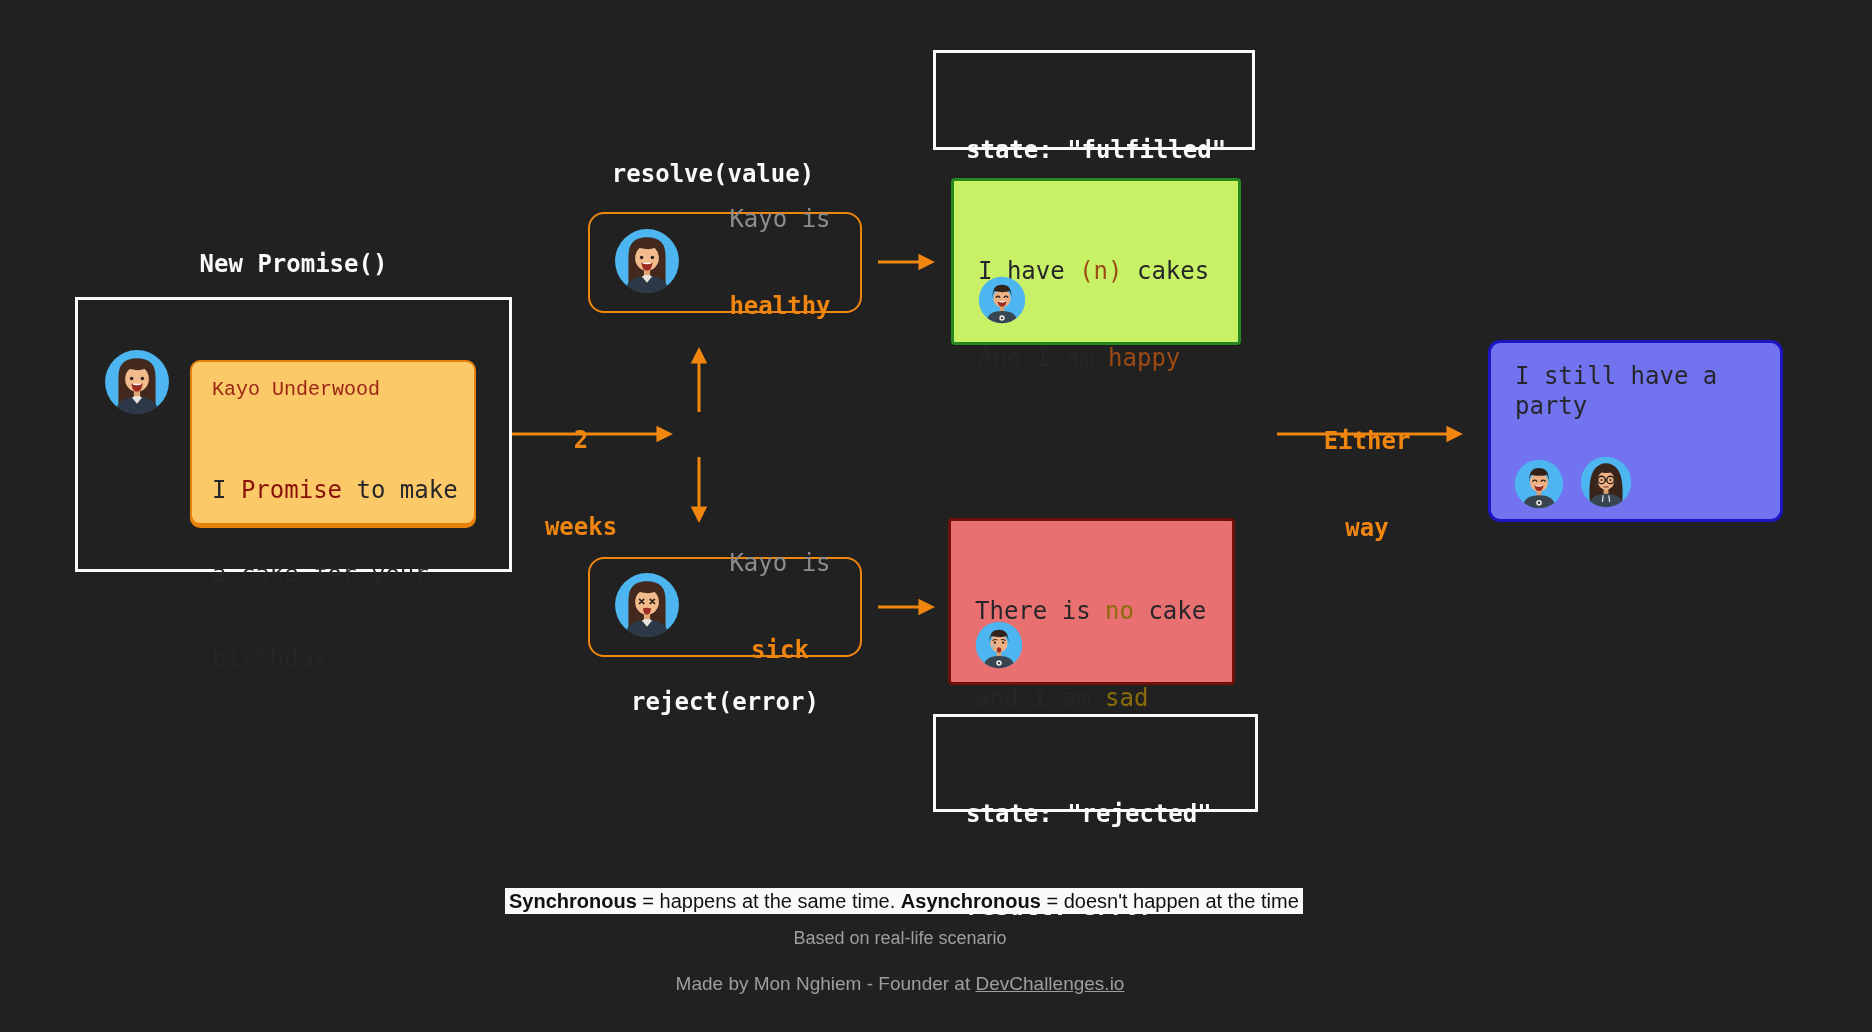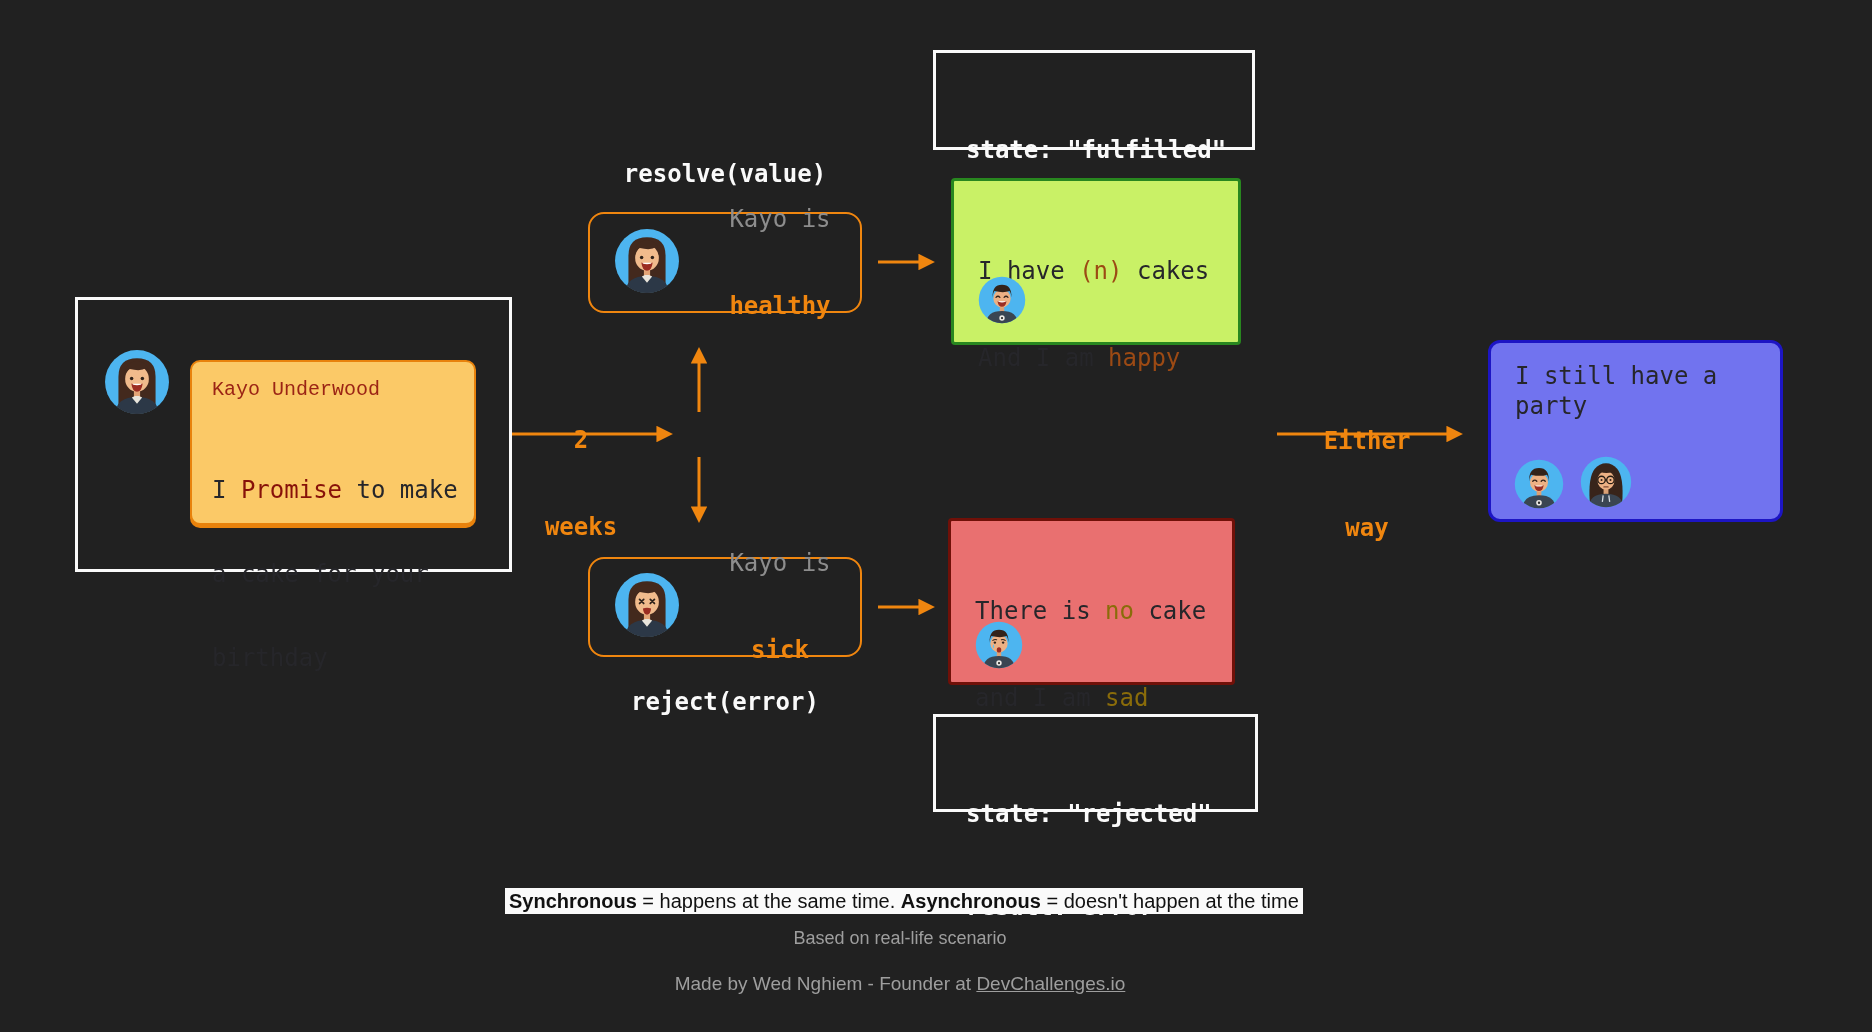--- a/index.html
+++ b/index.html
@@ -166,40 +166,41 @@
     <line x1="878" y1="262" x2="930" y2="262" marker-end="url(#ah)"></line>
     <line x1="878" y1="607" x2="930" y2="607" marker-end="url(#ah)"></line>
     <line x1="1277" y1="434" x2="1458" y2="434" marker-end="url(#ah)"></line>
   </svg>
 
   <div class="abs state-box" style="left:933px;top:50px;width:322px;height:100px;">
     <div>state: "fulfilled"</div>
     <div>result: value</div>
   </div>
 
-  <div class="abs code-label" style="left:588px;top:160px;width:274px;">resolve(value)</div>
+  <div class="abs code-label" style="left:576px;top:160px;width:274px;">resolve(value)</div>
 
   <div class="abs actor-box" style="left:588px;top:212px;width:274px;height:101px;">
     <svg class="actor-avatar" width="66" height="66">
         <use href="#av-woman-happy"></use>
       </svg>
     <div class="actor-text">
       <div class="who">Kayo is</div>
       <div class="state">healthy</div>
     </div>
   </div>
 
   <div class="abs result-box green" style="left:951px;top:178px;width:290px;height:167px;">
     <div><span>I have </span><span class="accent">(n)</span><span> cakes</span></div>
     <div><span>And I am </span><span class="accent">happy</span></div>
     <svg class="result-avatar" width="48" height="48">
         <use href="#av-man-happy"></use>
       </svg>
   </div>
 
+  <div class="abs code-label" style="left:75px;top:250px;width:437px;">New Promise()</div>
 
   <div class="abs scope-box" style="left:75px;top:297px;width:437px;height:275px;">
     <svg class="abs" style="left:26px;top:49px;" width="66" height="66">
         <use href="#av-woman-happy"></use>
       </svg>
     <div class="abs promise-card" style="left:112px;top:60px;width:286px;height:165px;">
       <div class="card-title">Kayo Underwood</div>
       <div class="card-body">
         <div><span>I </span><span class="accent">Promise</span><span> to make</span></div>
         <div>a cake for your</div>
@@ -249,15 +250,15 @@
   </div>
 
   <div class="abs orange-label" style="left:1297px;top:369px;width:140px;">
     <div>Either</div>
     <div>way</div>
   </div>
 
   <div class="abs sync-strip" style="left:505px;top:888px;"><b>Synchronous</b><span> = happens at the same time. </span><b>Asynchronous</b><span> = doesn't happen at the time</span></div>
 
   <div class="abs credit" style="left:505px;top:928px;width:790px;font-size:18px;">Based on real-life scenario</div>
-  <div class="abs credit" style="left:505px;top:973px;width:790px;font-size:19px;"><span style="white-space:pre;">Made by Wed Nghiem - Founder at </span><a href="#">DevChallenges.io</a></div>
+  <div class="abs credit" style="left:505px;top:973px;width:790px;font-size:19px;"><span style="white-space:pre;">Made by Mon Nghiem - Founder at </span><a href="#">DevChallenges.io</a></div>
 
 </div>
 
 </body></html>

